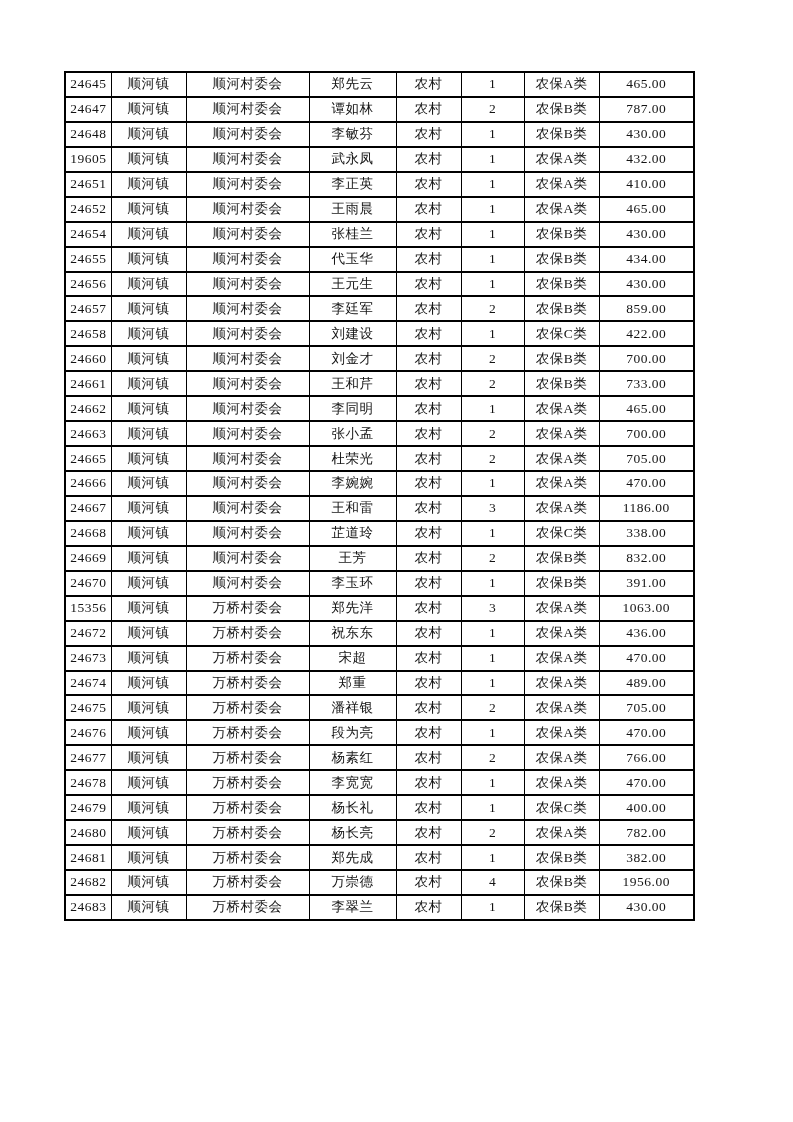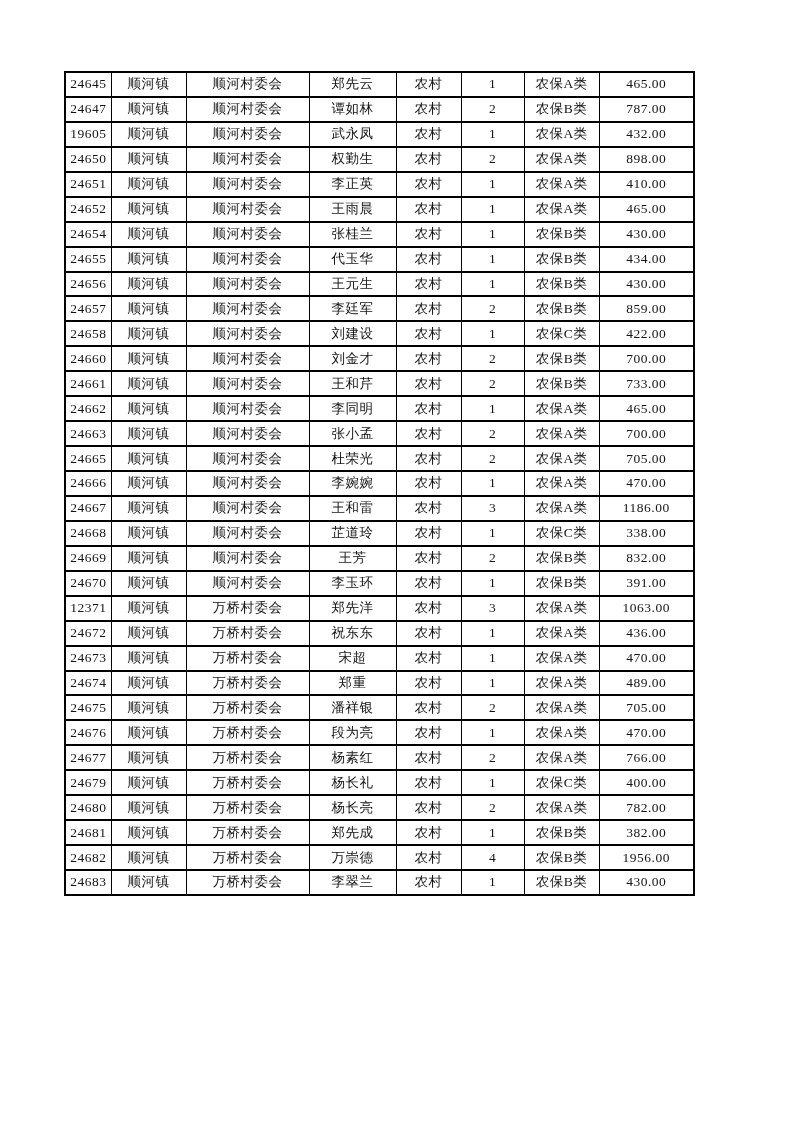--- a/index.html
+++ b/index.html
@@ -81,38 +81,38 @@
           <td>24647</td>
           <td>顺河镇</td>
           <td>顺河村委会</td>
           <td>谭如林</td>
           <td>农村</td>
           <td>2</td>
           <td>农保B类</td>
           <td>787.00</td>
         </tr>
         <tr>
+          <td>24648</td>
+          <td>顺河镇</td>
+          <td>顺河村委会</td>
+          <td>李敏芬</td>
+          <td>农村</td>
+          <td>1</td>
+          <td>农保B类</td>
+          <td>430.00</td>
+        </tr>
+        <tr>
           <td>19605</td>
           <td>顺河镇</td>
           <td>顺河村委会</td>
           <td>武永凤</td>
           <td>农村</td>
           <td>1</td>
           <td>农保A类</td>
           <td>432.00</td>
-        </tr>
-        <tr>
-          <td>24650</td>
-          <td>顺河镇</td>
-          <td>顺河村委会</td>
-          <td>权勤生</td>
-          <td>农村</td>
-          <td>2</td>
-          <td>农保A类</td>
-          <td>898.00</td>
         </tr>
         <tr>
           <td>24651</td>
           <td>顺河镇</td>
           <td>顺河村委会</td>
           <td>李正英</td>
           <td>农村</td>
           <td>1</td>
           <td>农保A类</td>
           <td>410.00</td>
@@ -271,21 +271,21 @@
           <td>24670</td>
           <td>顺河镇</td>
           <td>顺河村委会</td>
           <td>李玉环</td>
           <td>农村</td>
           <td>1</td>
           <td>农保B类</td>
           <td>391.00</td>
         </tr>
         <tr>
-          <td>12371</td>
+          <td>15356</td>
           <td>顺河镇</td>
           <td>万桥村委会</td>
           <td>郑先洋</td>
           <td>农村</td>
           <td>3</td>
           <td>农保A类</td>
           <td>1063.00</td>
         </tr>
         <tr>
           <td>24672</td>
@@ -339,20 +339,30 @@
         </tr>
         <tr>
           <td>24677</td>
           <td>顺河镇</td>
           <td>万桥村委会</td>
           <td>杨素红</td>
           <td>农村</td>
           <td>2</td>
           <td>农保A类</td>
           <td>766.00</td>
+        </tr>
+        <tr>
+          <td>24678</td>
+          <td>顺河镇</td>
+          <td>万桥村委会</td>
+          <td>李宽宽</td>
+          <td>农村</td>
+          <td>1</td>
+          <td>农保A类</td>
+          <td>470.00</td>
         </tr>
         <tr>
           <td>24679</td>
           <td>顺河镇</td>
           <td>万桥村委会</td>
           <td>杨长礼</td>
           <td>农村</td>
           <td>1</td>
           <td>农保C类</td>
           <td>400.00</td>

